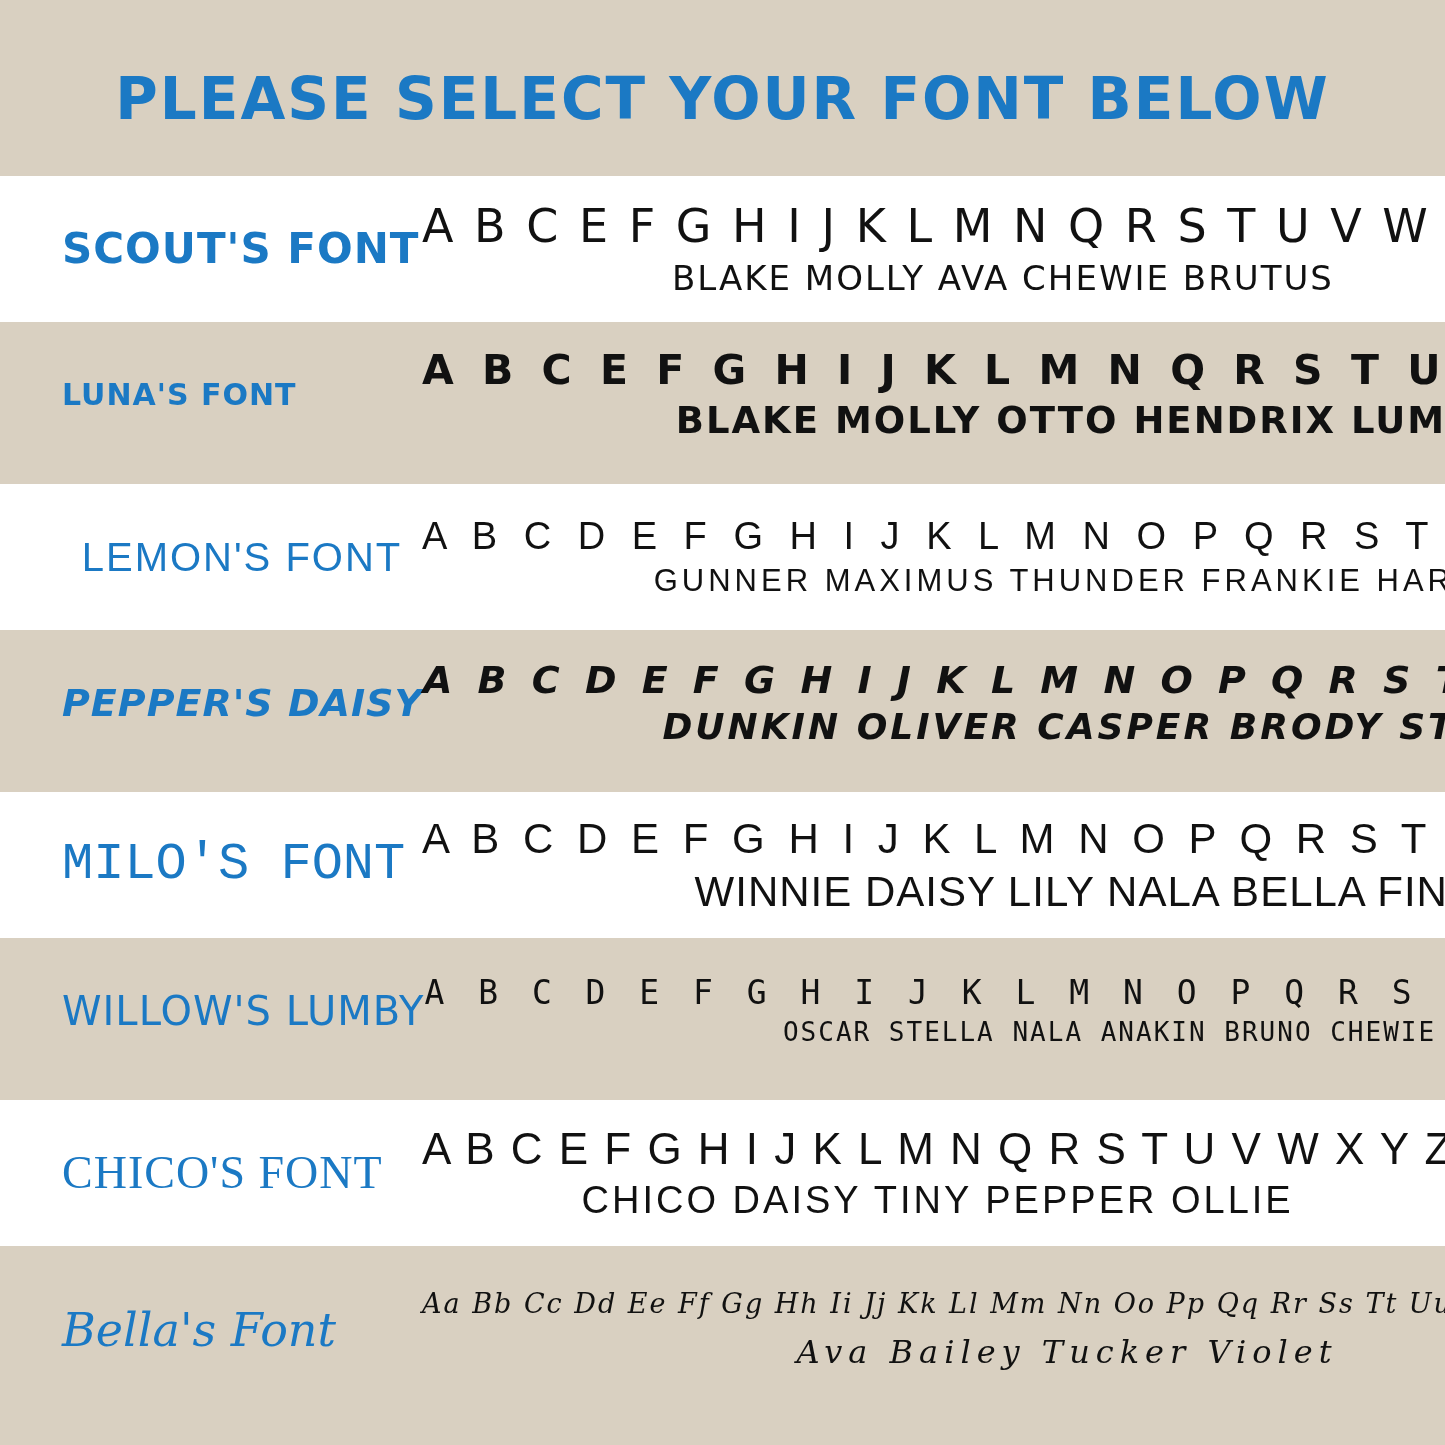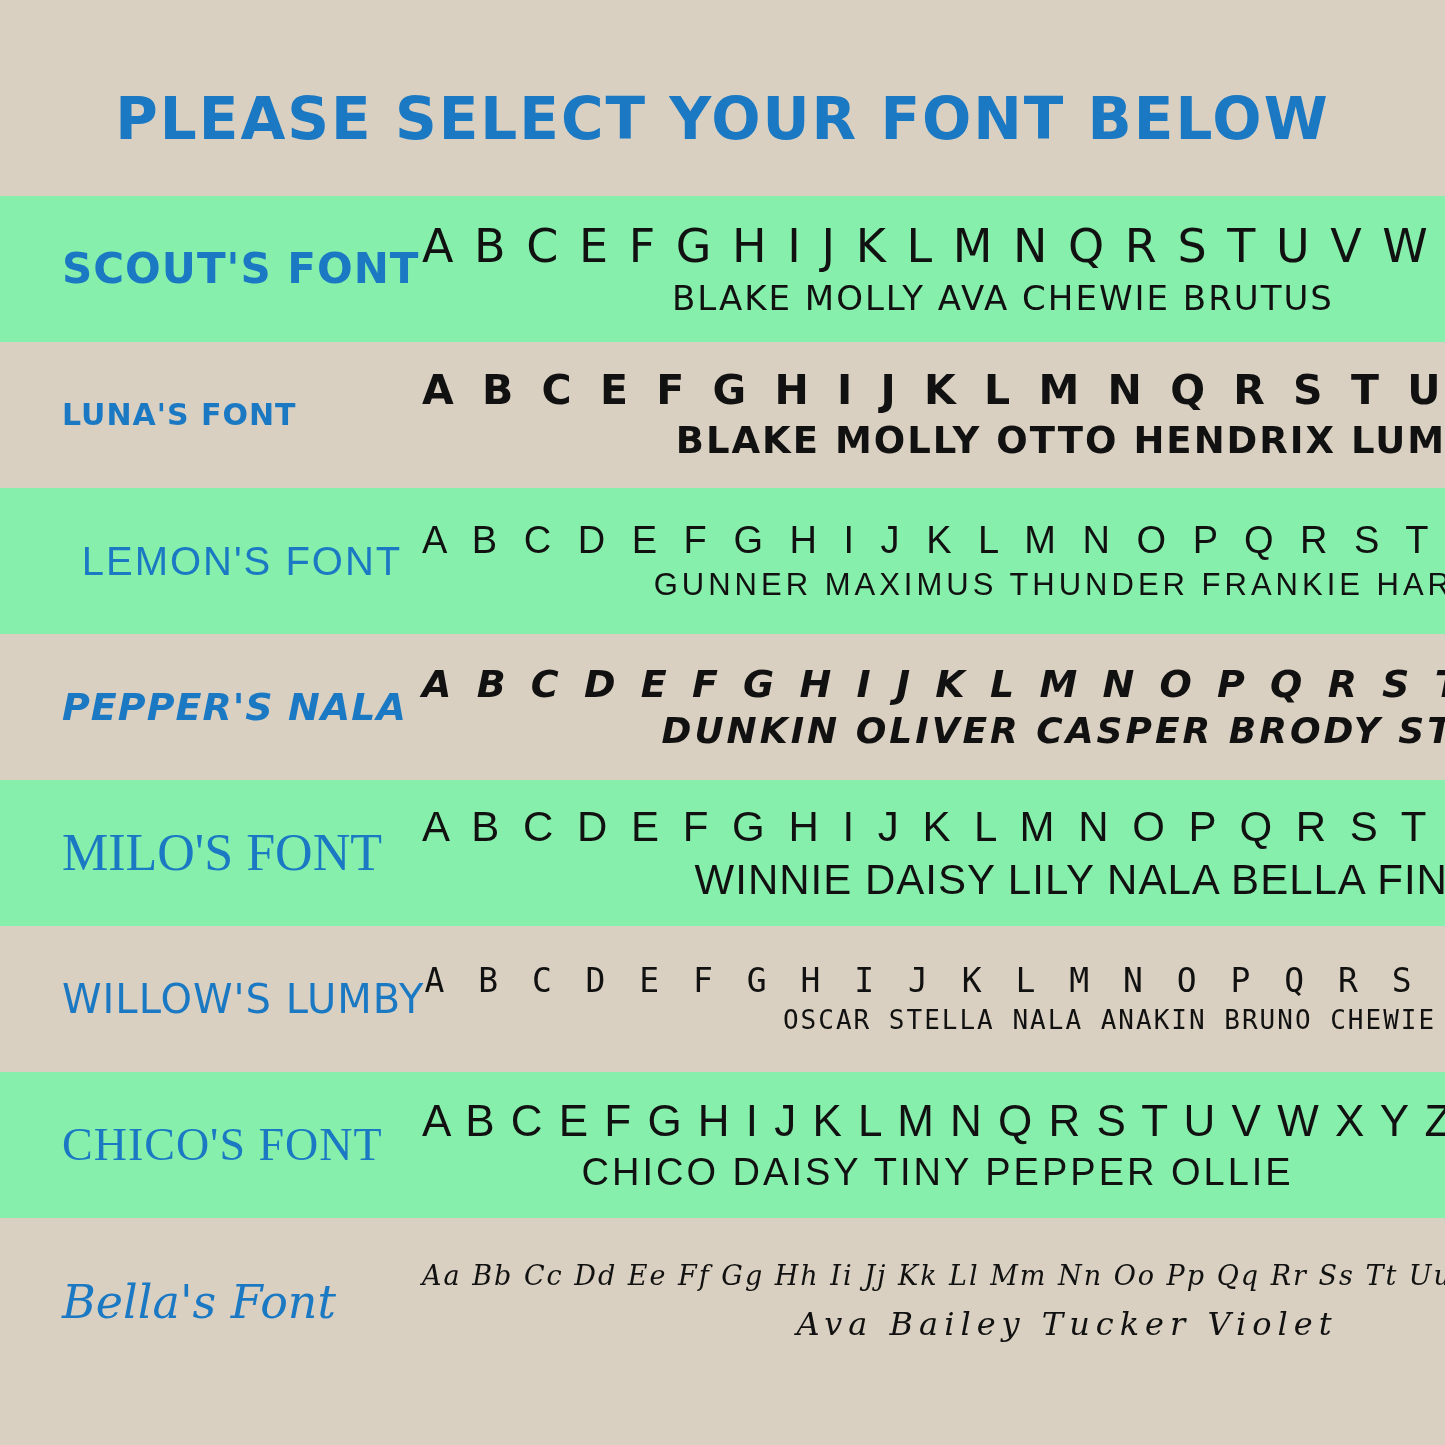--- a/index.html
+++ b/index.html
@@ -19,35 +19,36 @@
     height: 1445px;
     box-sizing: border-box;
   }
   .title {
     text-align: center;
     color: #1b79c4;
     font-family: "DejaVu Sans", sans-serif;
     font-weight: 700;
     font-size: 58px;
     letter-spacing: 2px;
-    padding-top: 90px;
+    padding-top: 70px;
     line-height: 1;
   }
   .rows {
     margin-top: 48px;
   }
   .row {
     display: flex;
     align-items: center;
     height: 146px;
     box-sizing: border-box;
     padding: 0 62px;
   }
   .row.alt {
-    background: #86efac;
+    background: #ffffff;
+    margin-top: 16px;
   }
   .row-label {
     flex: 0 0 360px;
     color: #1b79c4;
     font-weight: 700;
     line-height: 1;
     white-space: nowrap;
   }
   .row-sample {
     flex: 1 1 auto;
@@ -75,21 +76,21 @@
   .f-luna .names { font-family: "DejaVu Sans", sans-serif; font-size: 37px; letter-spacing: 2px; font-weight: 700; }
 
   .f-lemon .row-label { font-family: "Liberation Sans", sans-serif; font-size: 40px; letter-spacing: 2px; font-weight: 400; text-align: center; }
   .f-lemon .alphabet { font-family: "Liberation Sans", sans-serif; font-size: 38px; letter-spacing: 8px; font-weight: 400; }
   .f-lemon .names { font-family: "Liberation Sans", sans-serif; font-size: 31px; letter-spacing: 4px; font-weight: 400; }
 
   .f-pepper .row-label { font-family: "DejaVu Sans", sans-serif; font-size: 38px; letter-spacing: 1px; font-style: italic; font-weight: 700; }
   .f-pepper .alphabet { font-family: "DejaVu Sans", sans-serif; font-size: 38px; letter-spacing: 6px; font-weight: 700; font-style: italic; }
   .f-pepper .names { font-family: "DejaVu Sans", sans-serif; font-size: 36px; letter-spacing: 3px; font-weight: 700; font-style: italic; }
 
-  .f-milo .row-label { font-family: Liberation Serif, serif; font-size: 52px; letter-spacing: 0px; font-weight: 400; }
+  .f-milo .row-label { font-family: Liberation Mono, monospace; font-size: 52px; letter-spacing: 0px; font-weight: 400; }
   .f-milo .alphabet { font-family: "Liberation Sans", sans-serif; font-size: 42px; letter-spacing: 6px; font-weight: 400; }
   .f-milo .names { font-family: "Liberation Sans", sans-serif; font-size: 42px; letter-spacing: 1px; font-weight: 400; }
 
   .f-willow .row-label { font-family: "DejaVu Sans", sans-serif; font-size: 40px; letter-spacing: 1px; font-weight: 400; }
   .f-willow .alphabet { font-family: "DejaVu Sans Mono", monospace; font-size: 33px; letter-spacing: 7px; font-weight: 400; }
   .f-willow .names { font-family: "DejaVu Sans Mono", monospace; font-size: 26px; letter-spacing: 2px; font-weight: 400; }
 
   .f-chico .row-label { font-family: Liberation Serif, serif; font-size: 46px; letter-spacing: 1px; font-weight: 400; }
   .f-chico .alphabet { font-family: "Liberation Sans", sans-serif; font-size: 44px; letter-spacing: 2px; font-weight: 400; }
   .f-chico .names { font-family: "Liberation Sans", sans-serif; font-size: 38px; letter-spacing: 3px; font-weight: 400; }
@@ -126,21 +127,21 @@
 
     <div class="row alt f-lemon">
       <div class="row-label">LEMON'S FONT</div>
       <div class="row-sample">
         <span class="alphabet">A B C D E F G H I J K L M N O P Q R S T U V W X Y Z</span>
         <span class="names">GUNNER     MAXIMUS     THUNDER     FRANKIE     HARLEY</span>
       </div>
     </div>
 
     <div class="row f-pepper">
-      <div class="row-label">PEPPER'S NALA</div>
+      <div class="row-label">PEPPER'S DAISY</div>
       <div class="row-sample">
         <span class="alphabet">A B C D E F G H I J K L M N O P Q R S T U V W X Y Z</span>
         <span class="names">DUNKIN    OLIVER    CASPER    BRODY    STELLA</span>
       </div>
     </div>
 
     <div class="row alt f-milo">
       <div class="row-label">MILO'S FONT</div>
       <div class="row-sample">
         <span class="alphabet">A B C D E F G H I J K L M N O P Q R S T U V W X Y Z</span>

